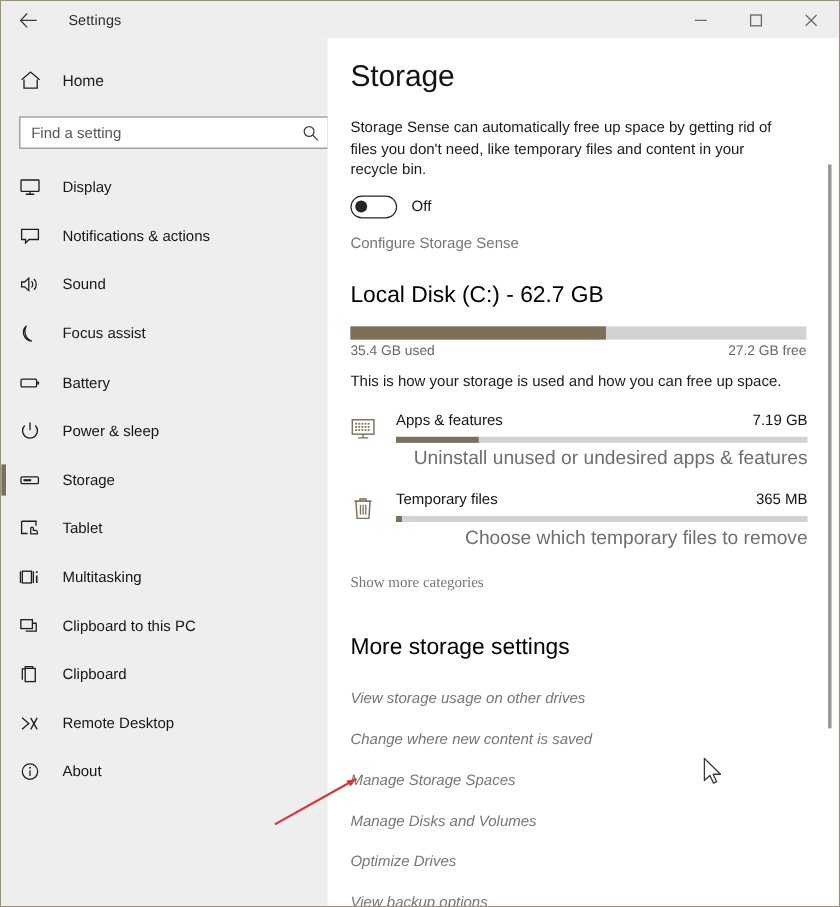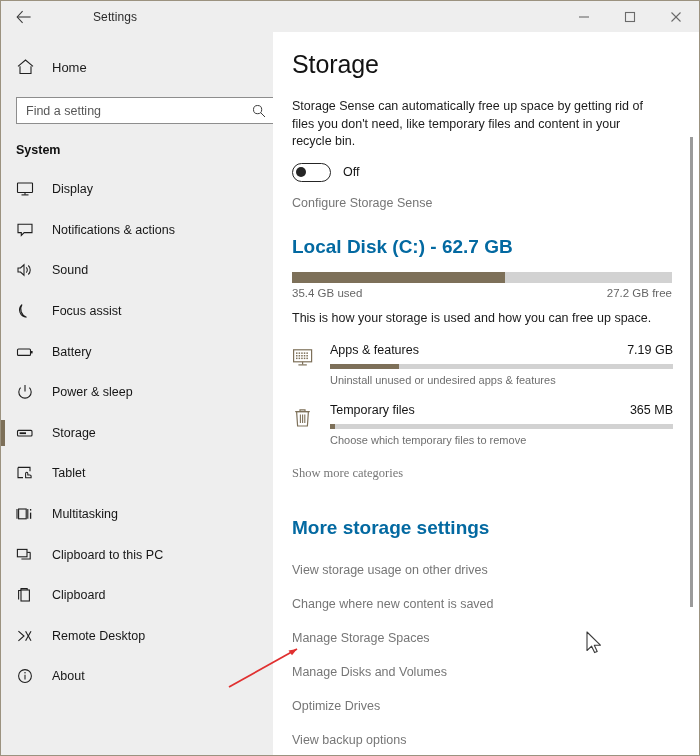--- a/index.html
+++ b/index.html
@@ -15,21 +15,21 @@
     border: 1px solid #9b927f;
     background: #ffffff;
     overflow: hidden;
   }
 
   
   #titlebar {
     position: absolute; top: 0; left: 0;
     width: 698px; height: 31px;
     background: #eeeeee;
-    display: flex; align-items: center; gap: 36px;
+    display: flex; align-items: center;
   }
   #back-btn {
     width: 46px; height: 31px;
     display: flex; align-items: center; justify-content: center;
     color: #3b3b3b;
   }
   #back-btn svg { display: block; }
   #app-title {
     font-size: 12px; color: #2b2b2b;
     margin-left: 10px;
@@ -150,22 +150,22 @@
   #toggle-label { font-size: 12.5px; color: #141414; margin-left: 12px; }
 
   a.link {
     display: block;
     font-size: 12.5px; color: #767676;
     text-decoration: none; cursor: pointer;
   }
   #configure-link { margin-bottom: 26px; }
 
   h2.sub-title {
-    font-size: 19px; font-weight: bold;
-    color: #0369a1; margin-bottom: 14px;
+    font-size: 19px; font-weight: normal;
+    color: #000000; margin-bottom: 14px;
   }
 
   
   #cap-bar {
     height: 11px; width: 380px;
     background: #d2d2d2;
     position: relative; margin-bottom: 4px;
   }
   #cap-used {
     position: absolute; left: 0; top: 0; bottom: 0;
@@ -177,41 +177,41 @@
   }
   p.hint { font-size: 12.5px; color: #1b1b1b; margin-bottom: 18px; }
 
   
   .cat-row { display: flex; margin-bottom: 17px; }
   .cat-ico {
     flex: 0 0 38px; padding-top: 4px;
     color: #7d7059; display: flex; justify-content: flex-start;
   }
   .cat-ico svg { display: block; }
-  .cat-body { flex: 1; }
+  .cat-body { flex: 1; text-align: right; }
   .cat-head {
     display: flex; justify-content: space-between;
     align-items: baseline;
   }
   .cat-name { font-size: 12.5px; color: #141414; }
   .cat-size { font-size: 12.5px; color: #141414; }
   .cat-bar {
     height: 5px; background: #d2d2d2;
     margin: 7px 0 5px 0; position: relative;
   }
   .cat-fill {
     position: absolute; left: 0; top: 0; bottom: 0;
     background: #7d7059;
   }
-  .cat-desc { font-size: 11px; color: #6e6e6e; }
+  .cat-desc { font-size: 16px; color: #6e6e6e; }
 
   #show-more { margin: 20px 0 0 0; font-family: Liberation Serif, serif; }
 
   #more-section { margin-top: 36px; }
-  #more-links a.link { margin-bottom: 0; padding: 10px 0; }
+  #more-links a.link { margin-bottom: 0; padding: 10px 0; font-style: italic; }
 
   
   #scrollbar {
     position: absolute; right: 2px; top: 31px;
     width: 10px; height: 723px;
   }
   #scroll-thumb {
     position: absolute; left: 3px;
     width: 3px; top: 74px; height: 470px;
     background: #9b9b9b;
@@ -273,21 +273,20 @@
         <input id="search-input" type="text" placeholder="Find a setting" style="">
         <span id="search-icon">
           <svg width="14" height="14" viewBox="0 0 14 14">
             <circle cx="5.6" cy="5.6" r="4.1" fill="none" stroke="currentColor" stroke-width="1"></circle>
             <line x1="8.7" y1="8.7" x2="13" y2="13" stroke="currentColor" stroke-width="1"></line>
           </svg>
         </span>
       </div>
     </div>
 
-    <div id="sec-title">System</div>
 
     <div id="navlist">
 
       <div class="nav-item">
         <span class="nav-ico">
           <svg width="18" height="16" viewBox="0 0 18 16">
             <rect x="1.5" y="2" width="15" height="9.5" rx="0.6" fill="none" stroke="currentColor" stroke-width="1.1"></rect>
             <line x1="9" y1="11.5" x2="9" y2="13.8" stroke="currentColor" stroke-width="1.1"></line>
             <line x1="5.5" y1="13.9" x2="12.5" y2="13.9" stroke="currentColor" stroke-width="1.1"></line>
           </svg>

